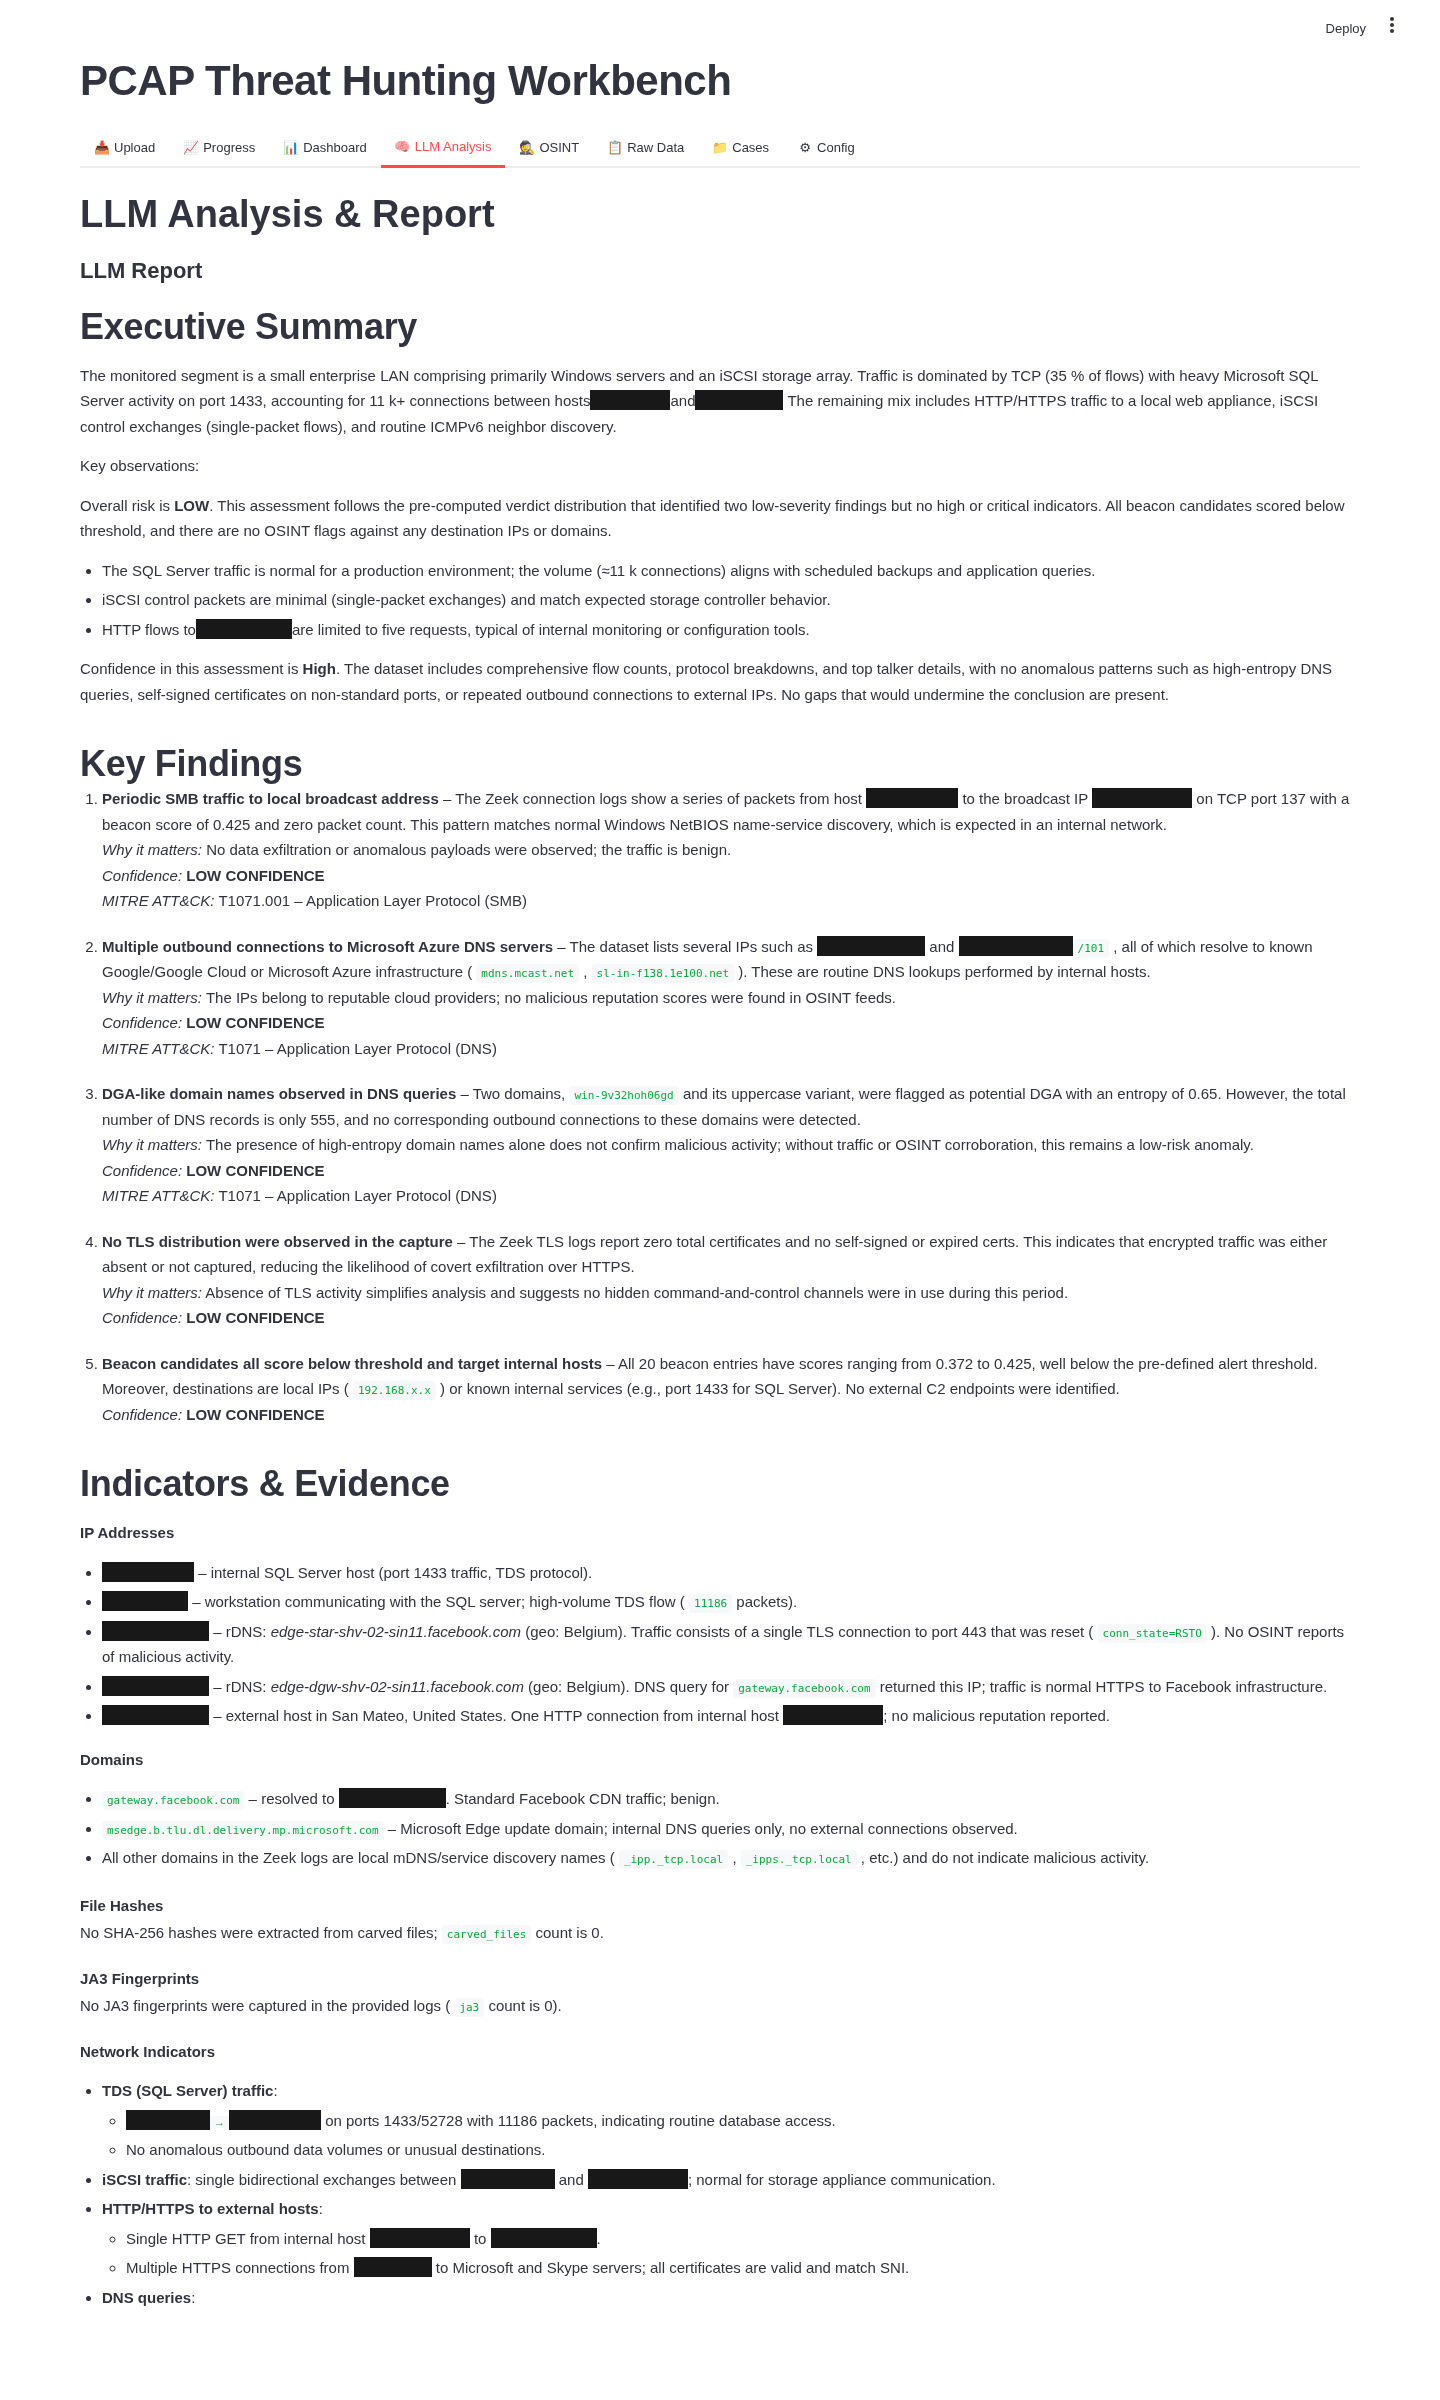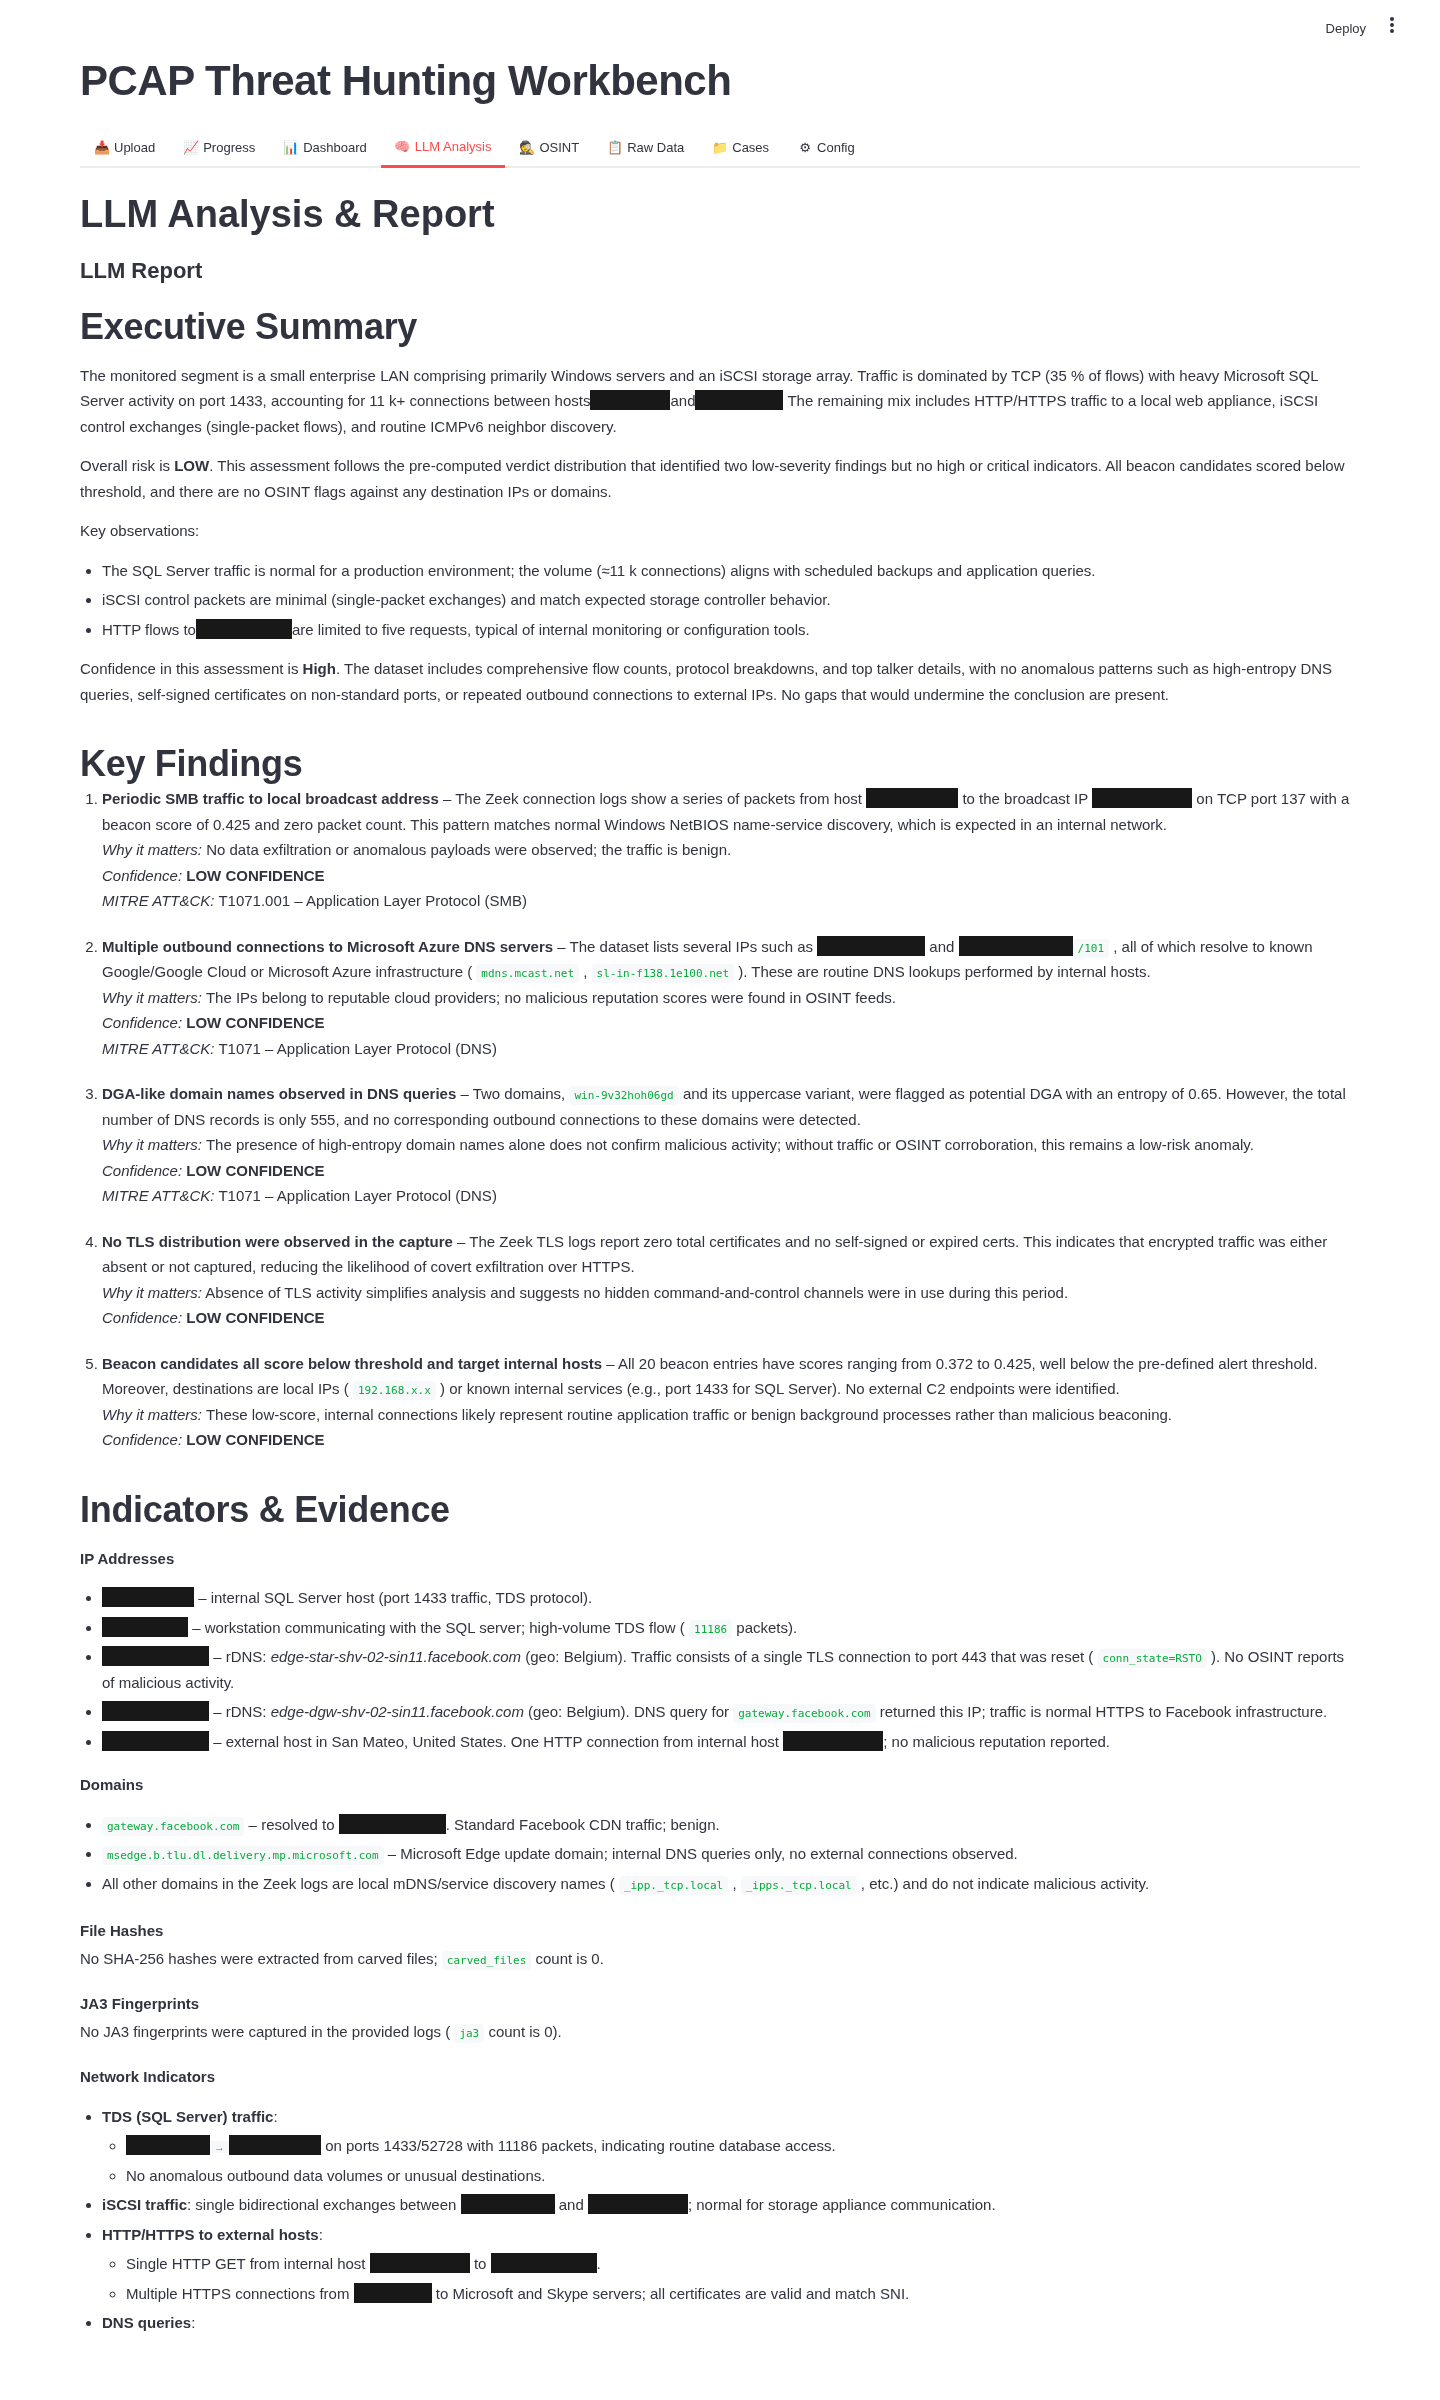--- a/index.html
+++ b/index.html
@@ -88,24 +88,24 @@
   </div>
 
   <div class="content">
     <h2 class="sec" style="margin-bottom:18px;">LLM Analysis &amp; Report</h2>
     <h3 class="sub" style="margin-bottom:18px;">LLM Report</h3>
 
     <h2 class="big" style="margin-bottom:14px;">Executive Summary</h2>
     <p>
       <span>The monitored segment is a small enterprise LAN comprising primarily Windows servers and an iSCSI storage array. Traffic is dominated by TCP (35 % of flows) with heavy Microsoft SQL Server activity on port 1433, accounting for 11 k+ connections between hosts</span><span class="redact" style="width:80px;"></span><span>and</span><span class="redact" style="width:88px;"></span><span> The remaining mix includes HTTP/HTTPS traffic to a local web appliance, iSCSI control exchanges (single-packet flows), and routine ICMPv6 neighbor discovery.</span>
     </p>
+    <p>Key observations:</p>
     <p>
       <span>Overall risk is </span><span class="bold">LOW</span><span>. This assessment follows the pre-computed verdict distribution that identified two low-severity findings but no high or critical indicators. All beacon candidates scored below threshold, and there are no OSINT flags against any destination IPs or domains.</span>
     </p>
-    <p>Key observations:</p>
     <ul>
       <li>The SQL Server traffic is normal for a production environment; the volume (≈11 k connections) aligns with scheduled backups and application queries.</li>
       <li>iSCSI control packets are minimal (single-packet exchanges) and match expected storage controller behavior.</li>
       <li><span>HTTP flows to</span><span class="redact" style="width:96px;"></span><span>are limited to five requests, typical of internal monitoring or configuration tools.</span></li>
     </ul>
     <p>
       <span>Confidence in this assessment is </span><span class="bold">High</span><span>. The dataset includes comprehensive flow counts, protocol breakdowns, and top talker details, with no anomalous patterns such as high-entropy DNS queries, self-signed certificates on non-standard ports, or repeated outbound connections to external IPs. No gaps that would undermine the conclusion are present.</span>
     </p>
 
     <h2 class="big" style="margin:34px 0 0 0;">Key Findings</h2>
@@ -128,21 +128,20 @@
         <span class="line"><span class="it">Confidence:</span> <span class="bold">LOW CONFIDENCE</span></span>
         <span class="line"><span class="it">MITRE ATT&amp;CK:</span><span> T1071 – Application Layer Protocol (DNS)</span></span>
       </li>
       <li>
         <span class="bold">No TLS distribution were observed in the capture</span><span> – The Zeek TLS logs report zero total certificates and no self-signed or expired certs. This indicates that encrypted traffic was either absent or not captured, reducing the likelihood of covert exfiltration over HTTPS.</span>
         <span class="line"><span class="it">Why it matters:</span><span> Absence of TLS activity simplifies analysis and suggests no hidden command-and-control channels were in use during this period.</span></span>
         <span class="line"><span class="it">Confidence:</span> <span class="bold">LOW CONFIDENCE</span></span>
       </li>
       <li>
         <span class="bold">Beacon candidates all score below threshold and target internal hosts</span><span> – All 20 beacon entries have scores ranging from 0.372 to 0.425, well below the pre-defined alert threshold. Moreover, destinations are local IPs ( </span><code class="chip">192.168.x.x</code><span> ) or known internal services (e.g., port 1433 for SQL Server). No external C2 endpoints were identified.</span>
-        <span class="line"><span class="it">Why it matters:</span><span> These low-score, internal connections likely represent routine application traffic or benign background processes rather than malicious beaconing.</span></span>
         <span class="line"><span class="it">Confidence:</span> <span class="bold">LOW CONFIDENCE</span></span>
       </li>
     </ol>
 
     <h2 class="big" style="margin:34px 0 14px 0;">Indicators &amp; Evidence</h2>
     <div class="h4" style="margin-bottom:14px;">IP Addresses</div>
     <ul>
       <li><span class="redact" style="width:92px;"></span><span> – internal SQL Server host (port 1433 traffic, TDS protocol).</span></li>
       <li><span class="redact" style="width:86px;"></span><span> – workstation communicating with the SQL server; high-volume TDS flow ( </span><code class="chip">11186</code><span> packets).</span></li>
       <li><span class="redact" style="width:107px;"></span><span> – rDNS: </span><span class="it">edge-star-shv-02-sin11.facebook.com</span><span> (geo: Belgium). Traffic consists of a single TLS connection to port 443 that was reset ( </span><code class="chip">conn_state=RSTO</code><span> ). No OSINT reports of malicious activity.</span></li>

